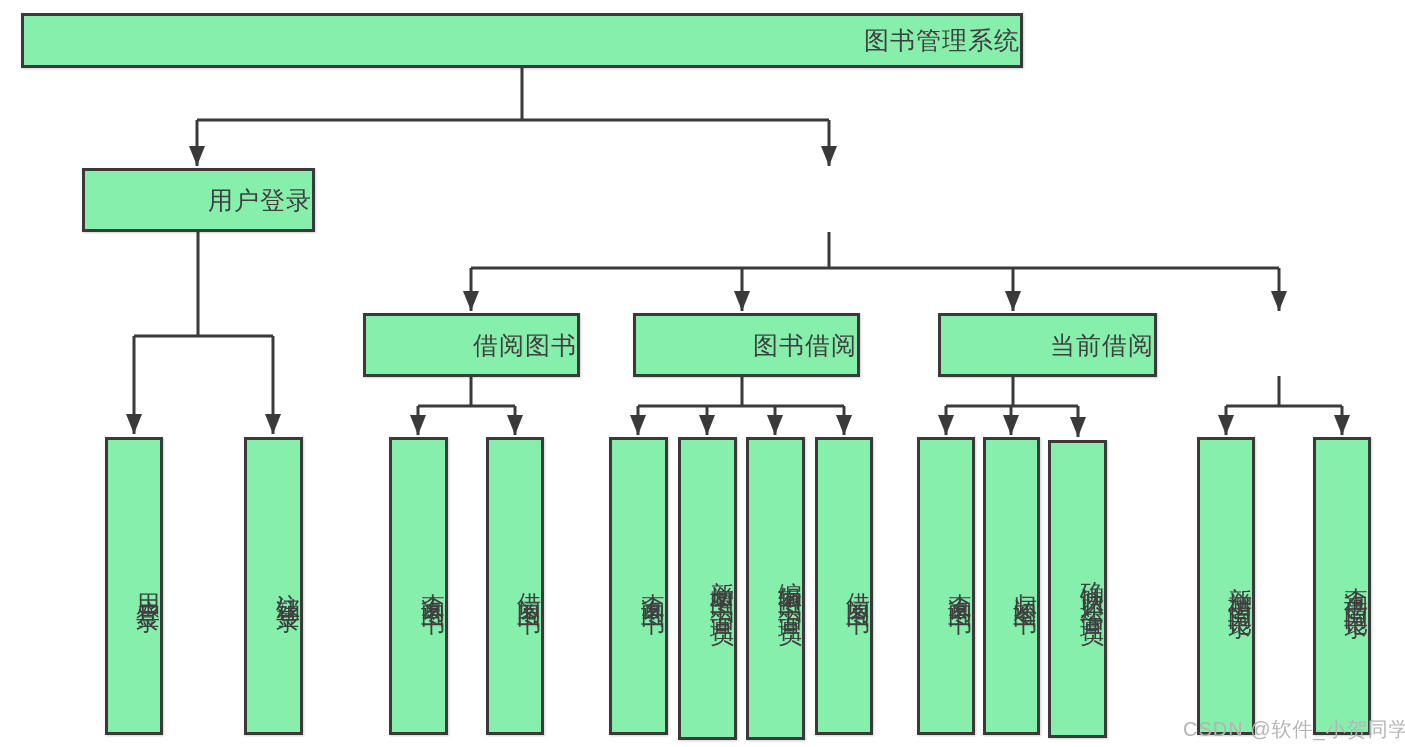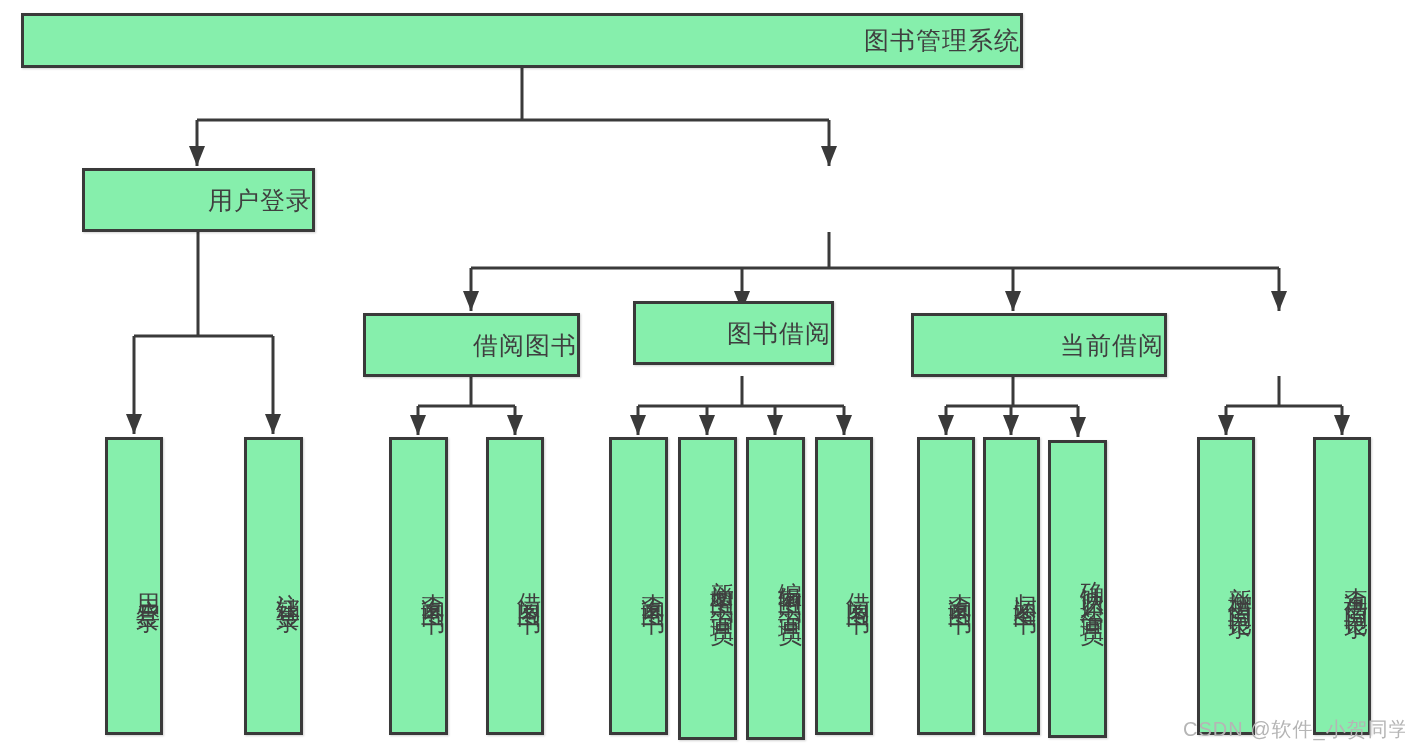--- a/index.html
+++ b/index.html
@@ -74,24 +74,24 @@
     <span>图书管理系统</span>
   </div>
 
   <div class="box h" style="left:82px;top:168px;width:233px;height:64px">
     <span>用户登录</span>
   </div>
 
   <div class="box h" style="left:363px;top:313px;width:217px;height:64px">
     <span>借阅图书</span>
   </div>
-  <div class="box h" style="left:633px;top:301px;width:201px;height:64px">
+  <div class="box h" style="left:633px;top:313px;width:227px;height:64px">
     <span>图书借阅</span>
   </div>
-  <div class="box h" style="left:911px;top:313px;width:256px;height:64px">
+  <div class="box h" style="left:938px;top:313px;width:219px;height:64px">
     <span>当前借阅</span>
   </div>
 
   <div class="box v" style="left:105px;top:437px;width:58px;height:298px">
     <span>用户登录</span>
   </div>
   <div class="box v" style="left:244px;top:437px;width:59px;height:298px">
     <span>注销登录</span>
   </div>
 

